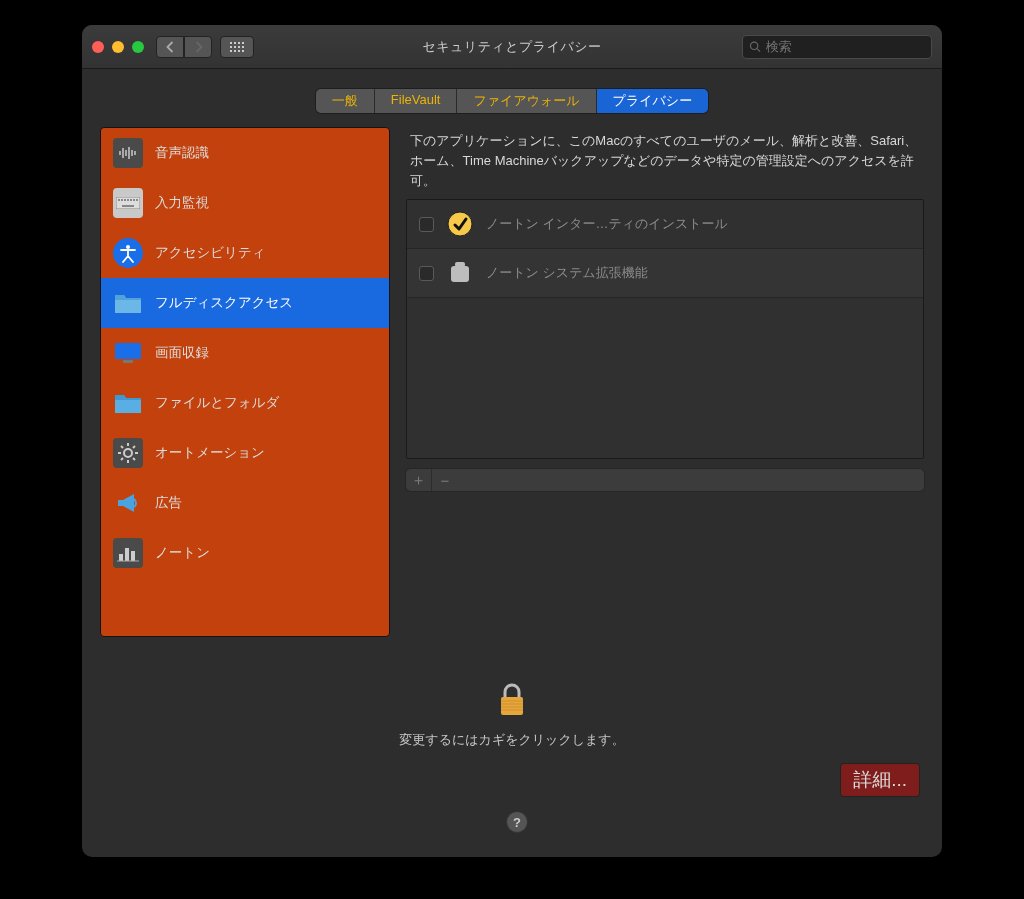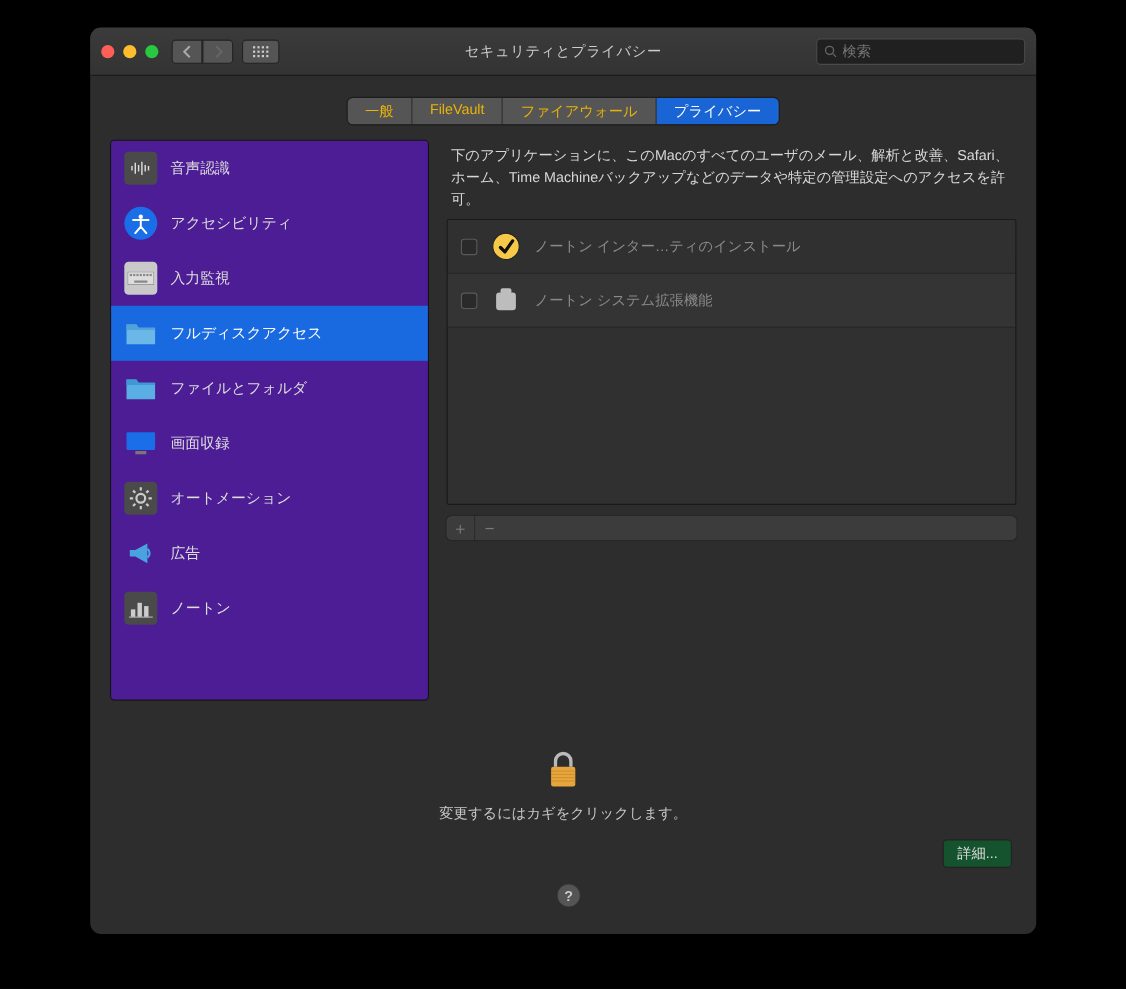--- a/index.html
+++ b/index.html
@@ -80,21 +80,21 @@
     border-right:1px solid #2a2a2a;
     cursor:default;
   }
   .tab:last-child{border-right:none;}
   .tab.active { background:#1a65d6; color:#fff; }
 
   
   .main { display:flex; padding: 0 18px 18px; gap:16px; }
   .sidebar {
     width: 290px; height: 510px;
-    background:#4c1d95;
+    background:#c2410c;
     border:1px solid #141414;
     border-radius:4px;
     overflow:auto;
     scrollbar-width:thin;
   }
   .sbitem {
     display:flex; align-items:center; gap:12px;
     padding: 10px 12px;
     color:#ddd;
   }
@@ -148,22 +148,22 @@
   .footer {
     display:flex; align-items:center;
     padding: 28px 22px 24px;
     gap:14px;
     flex-direction:column;
   }
   .lock{width:30px;height:34px;}
   .footer .locktext{color:#c8c8c8;font-size:13px;}
   .detailsbtn{
     margin-left:auto;
-    background:#14532d;border:1px solid #222;border-radius:4px;
-    color:#ddd;padding:3px 12px;font-size:13px;
+    background:#7f1d1d;border:1px solid #222;border-radius:4px;
+    color:#ddd;padding:3px 12px;font-size:19px;
   }
   .help{
     width:22px;height:22px;border-radius:50%;
     background:#555;border:1px solid #333;color:#ccc;
     display:flex;align-items:center;justify-content:center;
     font-size:13px;font-weight:bold;margin-left:10px;
   }
 </style>
 </head>
 <body>
@@ -233,74 +233,74 @@
                 <line x1="2" y1="5" x2="2" y2="9"></line>
                 <line x1="5" y1="2" x2="5" y2="12"></line>
                 <line x1="8" y1="4" x2="8" y2="10"></line>
                 <line x1="11" y1="1" x2="11" y2="13"></line>
                 <line x1="14" y1="4" x2="14" y2="10"></line>
                 <line x1="17" y1="5" x2="17" y2="9"></line>
               </g>
             </svg>
         </div>
         <span class="label">音声認識</span>
-      </div>
-      <div class="sbitem">
-        <div class="sbicon" style="background:#1a6fe8;border-radius:50%;">
-          <svg width="20" height="20" viewBox="0 0 20 20">
-              <circle cx="10" cy="4" r="2" fill="#fff"></circle>
-              <path d="M3 7 L17 7 M10 7 L10 13 M10 13 L5 19 M10 13 L15 19" stroke="#fff" stroke-width="1.8" fill="none" stroke-linecap="round"></path>
-            </svg>
-        </div>
-        <span class="label">アクセシビリティ</span>
       </div>
       <div class="sbitem">
         <div class="sbicon" style="background:#c9c9c9;">
           <svg width="24" height="12" viewBox="0 0 24 12">
               <rect x="0" y="0" width="24" height="12" rx="1" fill="#ddd" stroke="#888"></rect>
               <g fill="#888">
                 <rect x="2" y="2" width="2" height="2"></rect>
                 <rect x="5" y="2" width="2" height="2"></rect>
                 <rect x="8" y="2" width="2" height="2"></rect>
                 <rect x="11" y="2" width="2" height="2"></rect>
                 <rect x="14" y="2" width="2" height="2"></rect>
                 <rect x="17" y="2" width="2" height="2"></rect>
                 <rect x="20" y="2" width="2" height="2"></rect>
                 <rect x="6" y="8" width="12" height="2"></rect>
               </g>
             </svg>
         </div>
         <span class="label">入力監視</span>
       </div>
+      <div class="sbitem">
+        <div class="sbicon" style="background:#1a6fe8;border-radius:50%;">
+          <svg width="20" height="20" viewBox="0 0 20 20">
+              <circle cx="10" cy="4" r="2" fill="#fff"></circle>
+              <path d="M3 7 L17 7 M10 7 L10 13 M10 13 L5 19 M10 13 L15 19" stroke="#fff" stroke-width="1.8" fill="none" stroke-linecap="round"></path>
+            </svg>
+        </div>
+        <span class="label">アクセシビリティ</span>
+      </div>
       <div class="sbitem selected">
         <div class="sbicon" style="background:transparent;">
           <svg width="30" height="24" viewBox="0 0 30 24">
               <path d="M2 4 L11 4 L13 7 L28 7 L28 22 L2 22 Z" fill="#6bb7e8"></path>
               <path d="M2 4 L11 4 L13 7 L28 7 L28 9 L2 9 Z" fill="#4fa3d9"></path>
             </svg>
         </div>
         <span class="label">フルディスクアクセス</span>
       </div>
       <div class="sbitem">
         <div class="sbicon" style="background:transparent;">
           <svg width="30" height="24" viewBox="0 0 30 24">
+              <rect x="2" y="2" width="26" height="16" rx="1" fill="#1a6fe8"></rect>
+              <rect x="10" y="19" width="10" height="3" fill="#777"></rect>
+            </svg>
+        </div>
+        <span class="label">画面収録</span>
+      </div>
+      <div class="sbitem">
+        <div class="sbicon" style="background:transparent;">
+          <svg width="30" height="24" viewBox="0 0 30 24">
               <path d="M2 4 L11 4 L13 7 L28 7 L28 22 L2 22 Z" fill="#59aee4"></path>
               <path d="M2 4 L11 4 L13 7 L28 7 L28 9 L2 9 Z" fill="#3e98d3"></path>
             </svg>
         </div>
         <span class="label">ファイルとフォルダ</span>
-      </div>
-      <div class="sbitem">
-        <div class="sbicon" style="background:transparent;">
-          <svg width="30" height="24" viewBox="0 0 30 24">
-              <rect x="2" y="2" width="26" height="16" rx="1" fill="#1a6fe8"></rect>
-              <rect x="10" y="19" width="10" height="3" fill="#777"></rect>
-            </svg>
-        </div>
-        <span class="label">画面収録</span>
       </div>
       <div class="sbitem">
         <div class="sbicon" style="background:#4a4a4a;">
           <svg width="22" height="22" viewBox="0 0 22 22">
               <circle cx="11" cy="11" r="4" fill="none" stroke="#ccc" stroke-width="2"></circle>
               <g stroke="#ccc" stroke-width="2">
                 <line x1="11" y1="1" x2="11" y2="4"></line>
                 <line x1="11" y1="18" x2="11" y2="21"></line>
                 <line x1="1" y1="11" x2="4" y2="11"></line>
                 <line x1="18" y1="11" x2="21" y2="11"></line>

